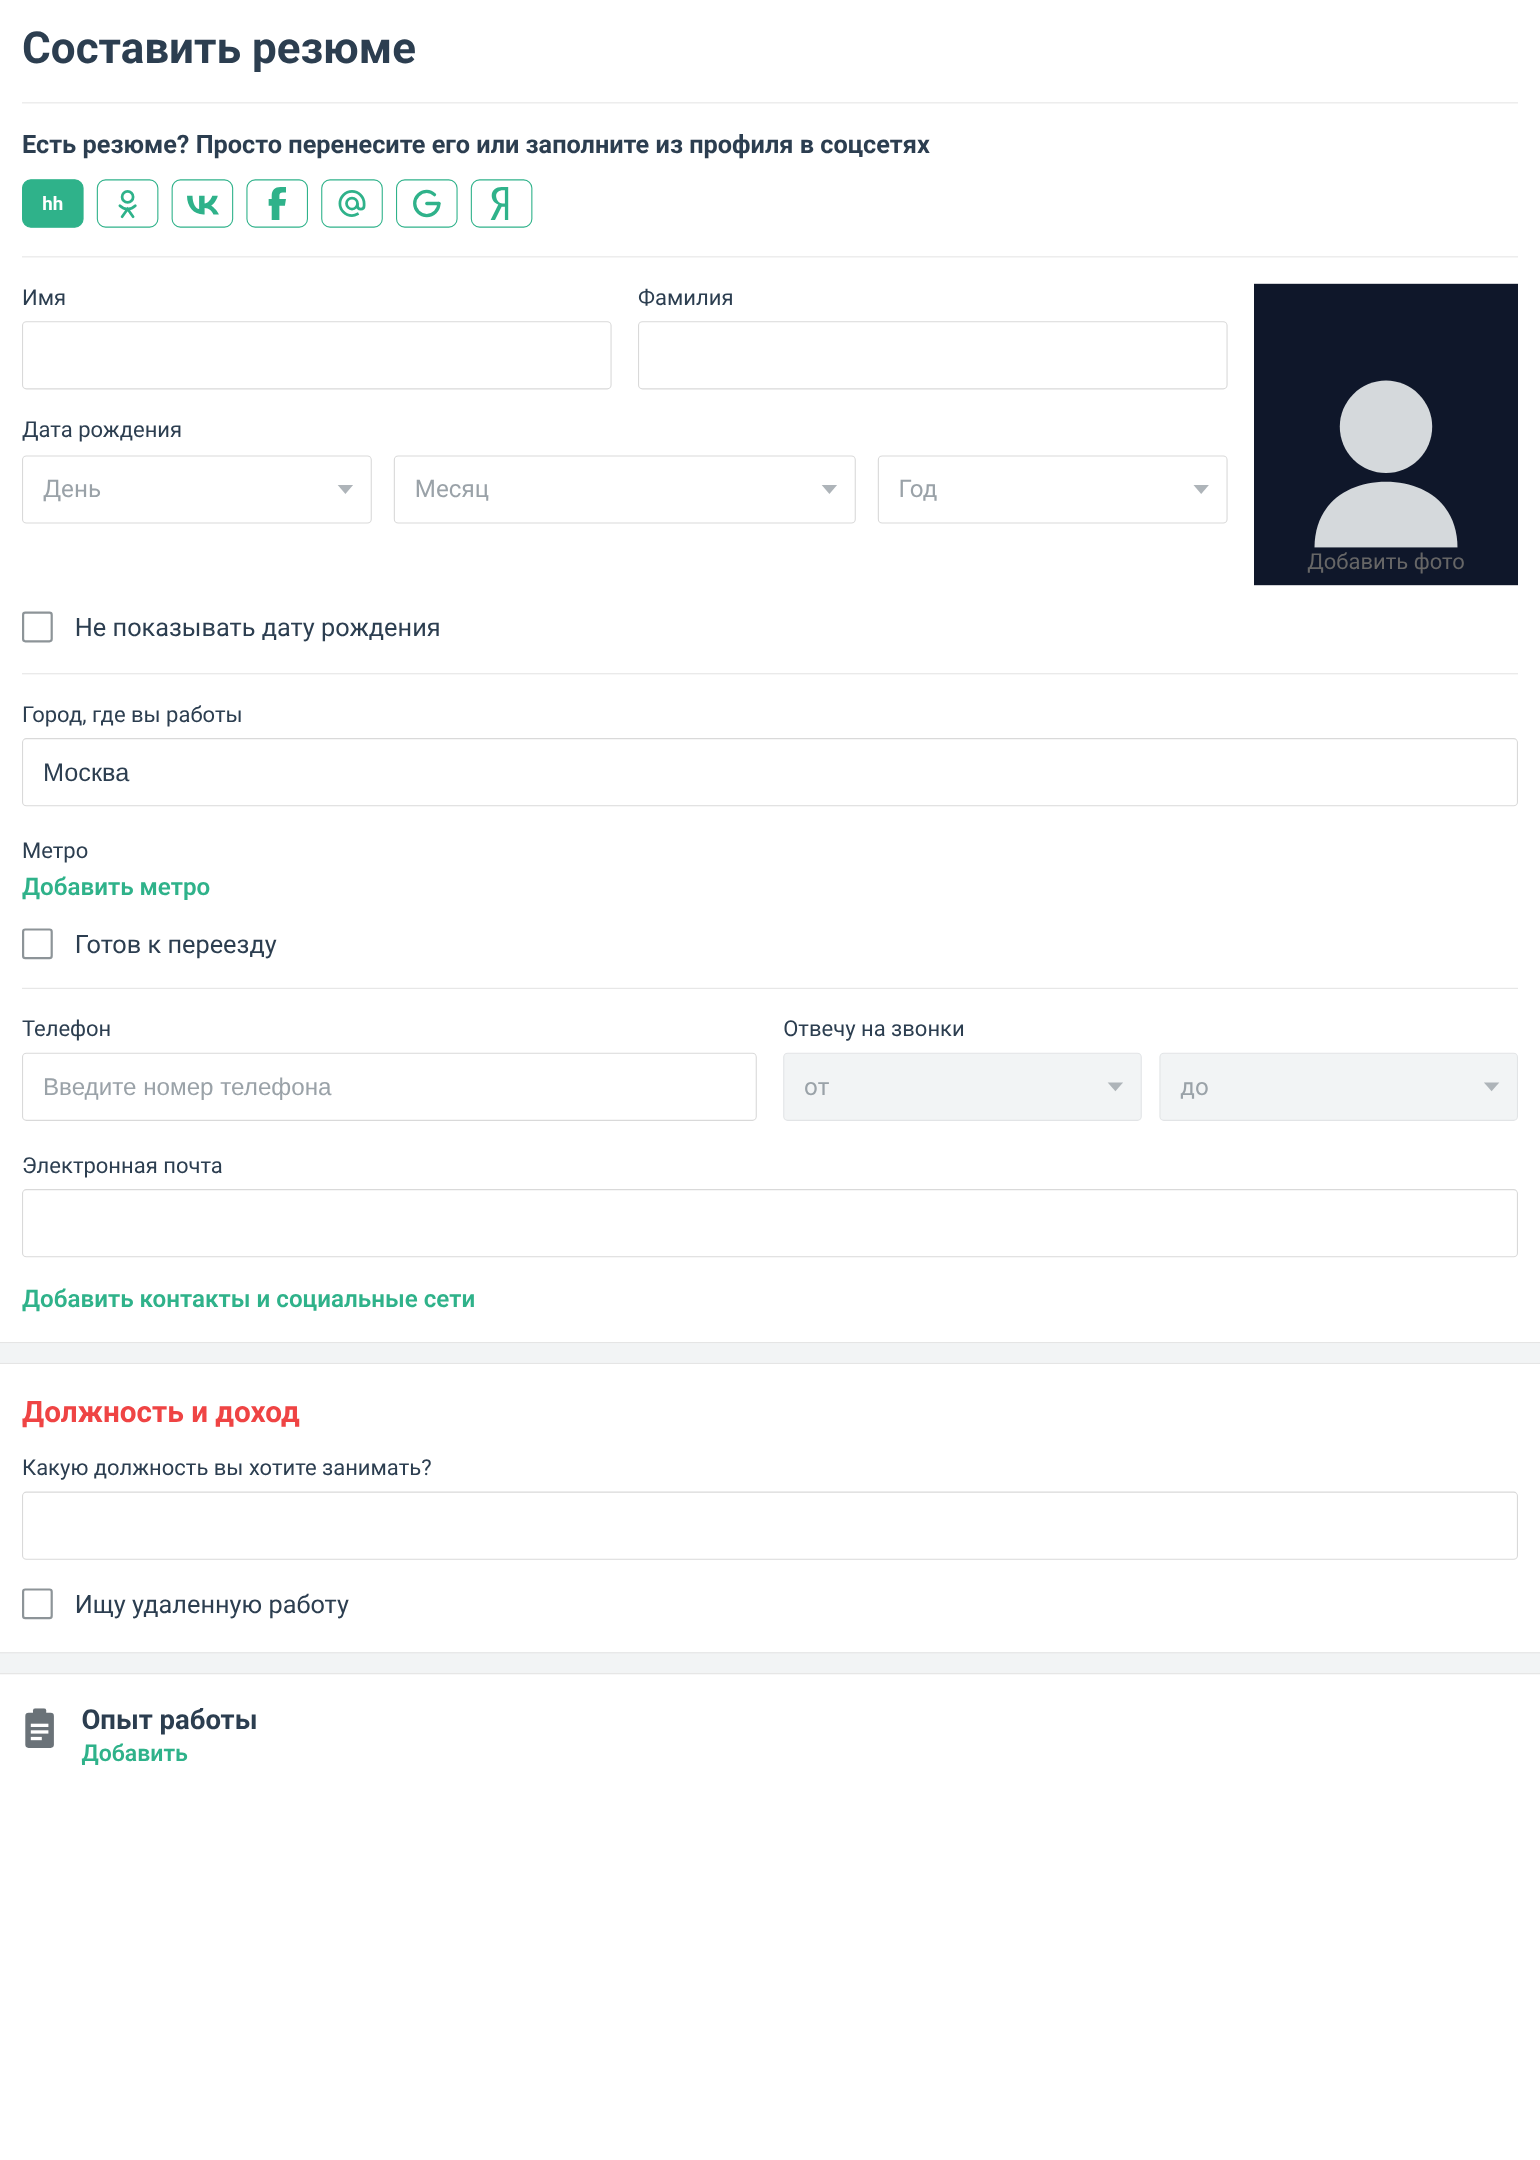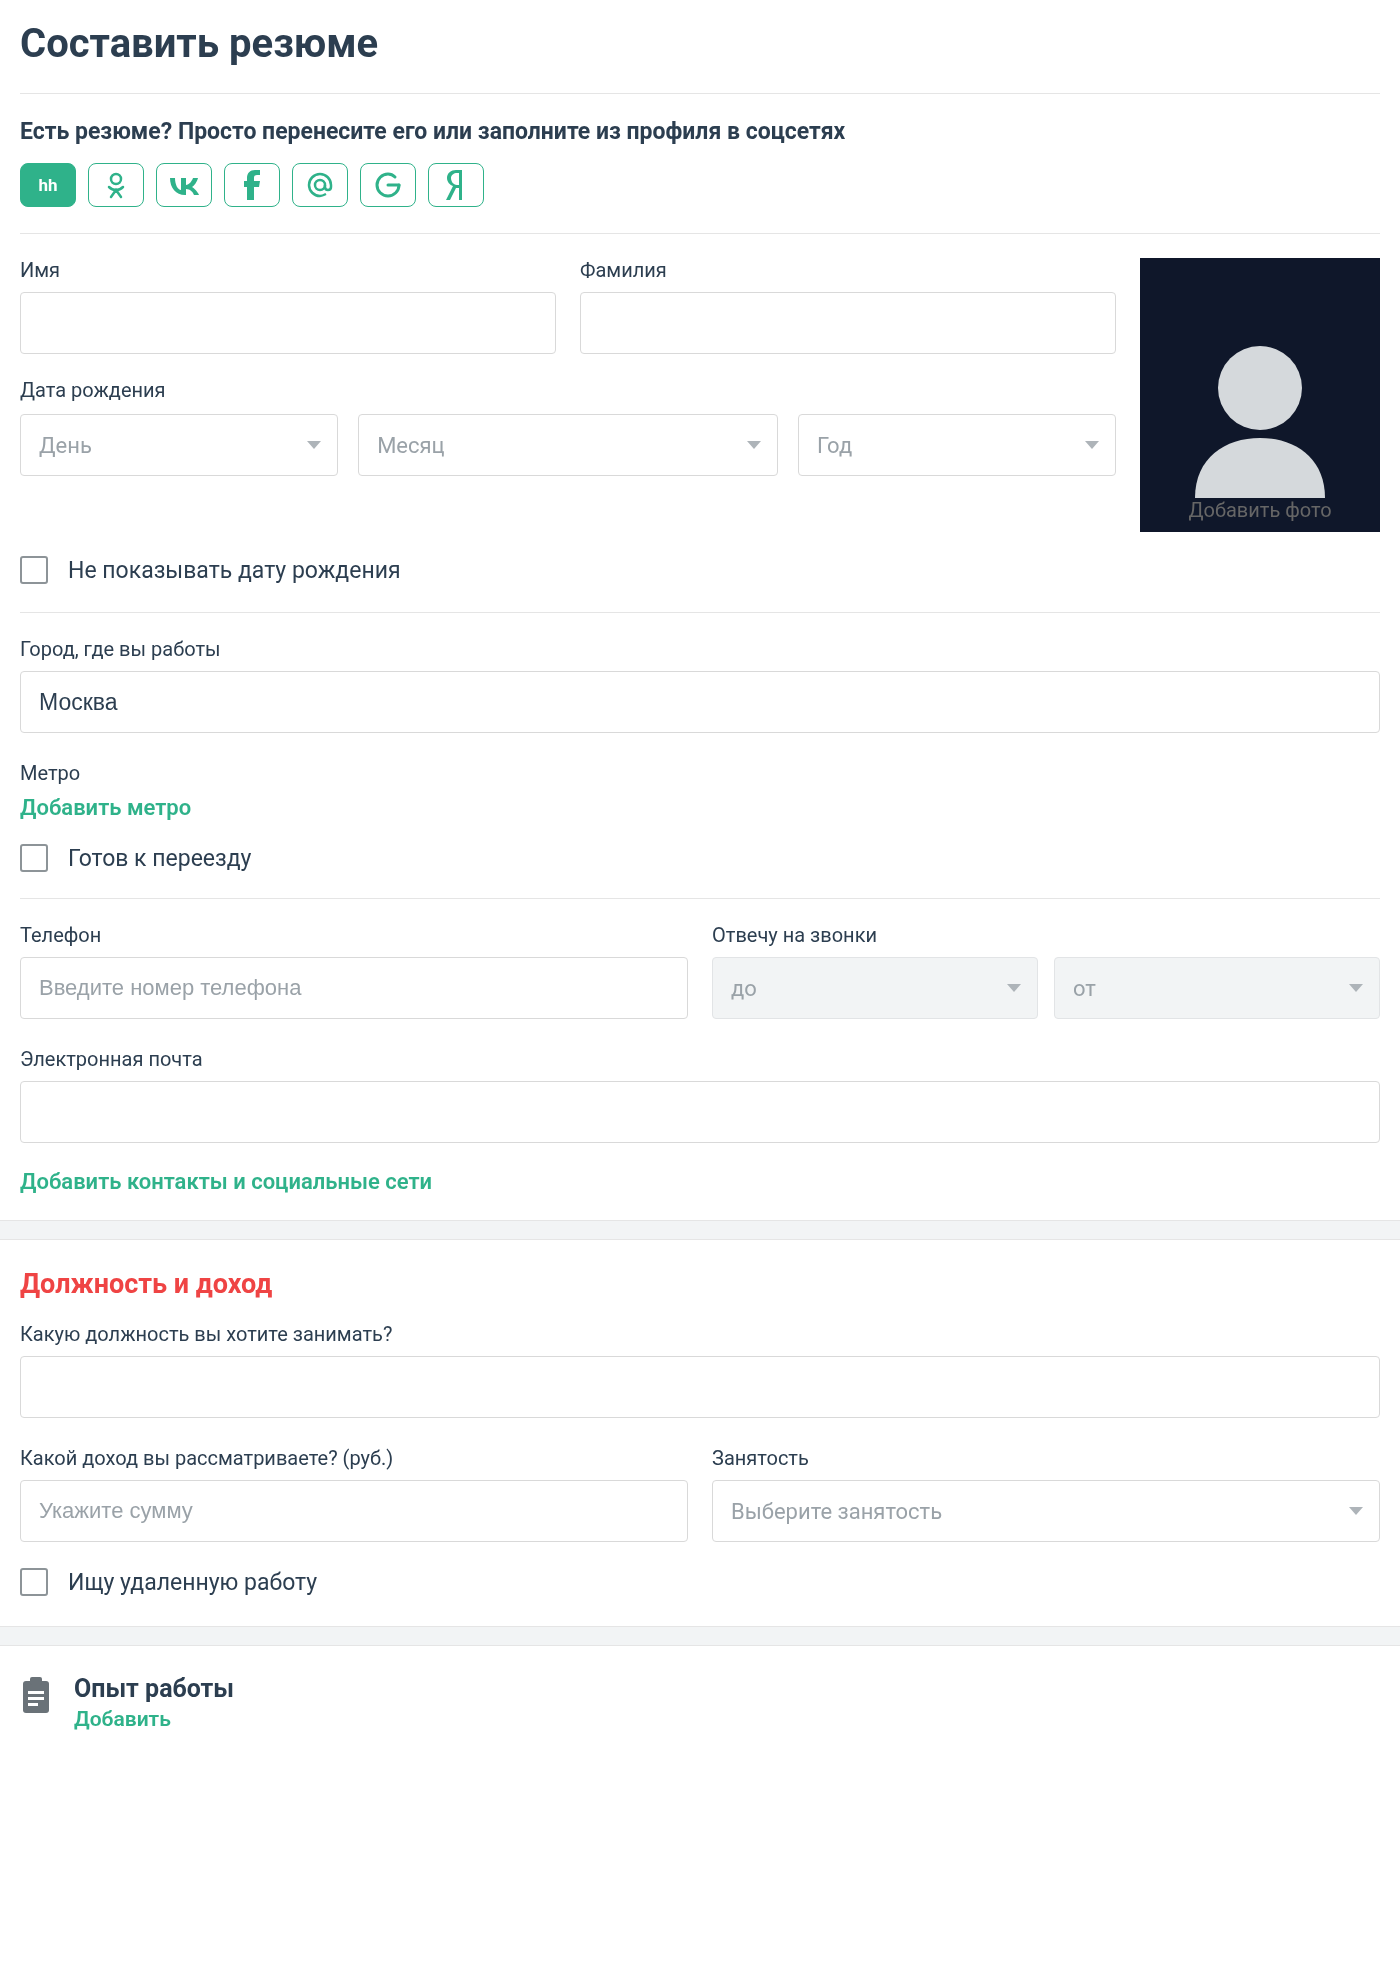--- a/index.html
+++ b/index.html
@@ -331,25 +331,25 @@
 
   <div class="half-row" style="margin-top:24px;">
     <div class="field">
       <label class="label">Телефон</label>
       <input class="input" type="text" placeholder="Введите номер телефона" style="">
     </div>
     <div class="field">
       <label class="label">Отвечу на звонки</label>
       <div style="display:flex; gap:16px;">
         <div class="select gray">
+          <span>от</span>
+          <span class="caret"></span>
+        </div>
+        <div class="select gray">
           <span>до</span>
-          <span class="caret"></span>
-        </div>
-        <div class="select gray">
-          <span>от</span>
           <span class="caret"></span>
         </div>
       </div>
     </div>
   </div>
 
   <div style="margin-top:28px;">
     <label class="label">Электронная почта</label>
     <input class="input" type="text" value="" style="">
   </div>
@@ -360,33 +360,20 @@
 </div>
 
 <div class="section-gap"></div>
 
 <div class="section">
   <h2>Должность и доход</h2>
 
   <label class="label">Какую должность вы хотите занимать?</label>
   <input class="input" type="text" value="" style="">
 
-  <div class="half-row" style="margin-top:28px;">
-    <div class="field">
-      <label class="label">Какой доход вы рассматриваете? (руб.)</label>
-      <input class="input" type="text" placeholder="Укажите сумму" style="">
-    </div>
-    <div class="field">
-      <label class="label">Занятость</label>
-      <div class="select">
-        <span>Выберите занятость</span>
-        <span class="caret"></span>
-      </div>
-    </div>
-  </div>
 
   <div class="half-row" style="margin-top:26px;">
     <div class="checkbox-row" style="margin-top:0;">
       <span class="checkbox">
         
       </span>
       <span class="checkbox-label">Ищу удаленную работу</span>
     </div>
   </div>
 </div>

